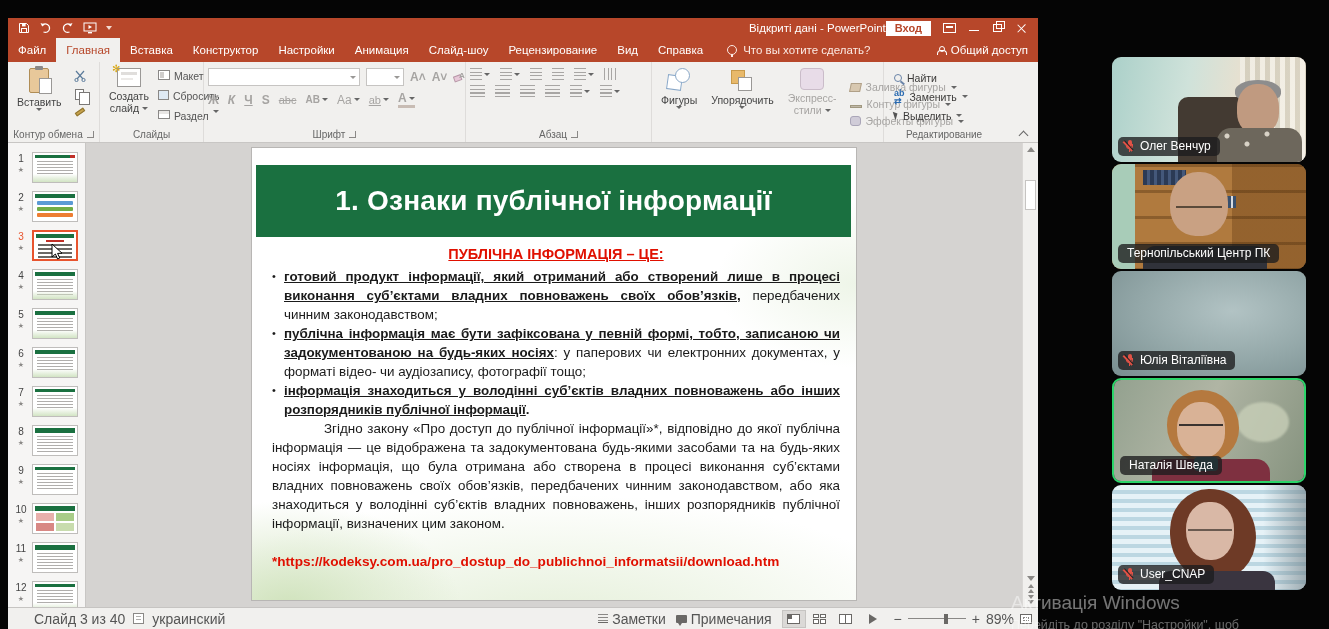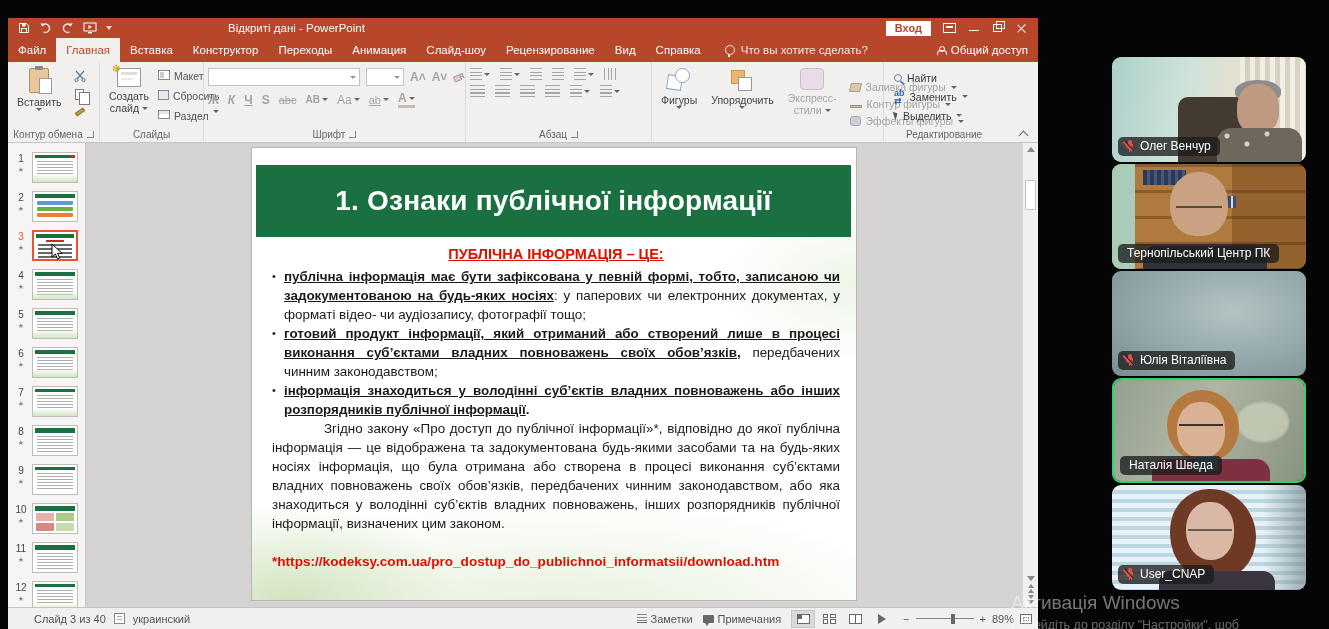--- a/index.html
+++ b/index.html
@@ -8,21 +8,21 @@
   .stage { position:relative; width:1329px; height:629px; background:#050505; overflow:hidden; }
 
   
   .ppt { position:absolute; left:8px; top:18px; width:1030px; height:611px; display:flex; flex-direction:column; background:#f1f0ee; }
 
   
   .titlebar { height:20px; background:#B7472A; display:flex; align-items:center; color:#fff; flex:0 0 auto; }
   .qat { display:flex; align-items:center; gap:9px; padding-left:10px; width:220px; }
   .qat svg { display:block; }
   .qat .caret { width:0;height:0;border-left:3px solid transparent;border-right:3px solid transparent;border-top:4px solid #f3d9d0; }
-  .tb-title { flex:1; text-align:left; font-size:11.5px; color:#fff; white-space:nowrap; }
+  .tb-title { flex:1; text-align:right; font-size:11.5px; color:#fff; white-space:nowrap; }
   .tb-right { display:flex; align-items:center; gap:12px; padding-right:10px; }
   .signin { background:#fff; color:#B7472A; font-size:11px; padding:1px 9px 2px; font-weight:bold; cursor:default; }
   .wbtn { width:12px; height:10px; position:relative; display:inline-block; }
   .min-i::after { content:""; position:absolute; left:1px; right:1px; bottom:2px; height:1px; background:#fff; }
   .rest-i::before { content:""; position:absolute; left:1px; bottom:1px; width:7px; height:6px; border:1px solid #fff; }
   .rest-i::after { content:""; position:absolute; left:4px; bottom:4px; width:7px; height:6px; border:1px solid #fff; }
   .close-i::before,.close-i::after { content:""; position:absolute; left:5px; top:0; width:1.4px; height:11px; background:#fff; }
   .close-i::before { transform:rotate(45deg);} .close-i::after { transform:rotate(-45deg);}
   .ribopts-i { width:13px;height:10px;border:1px solid #fff;position:relative;}
   .ribopts-i::after{content:"";position:absolute;left:2px;top:2px;right:2px;height:2px;background:#fff;}
@@ -142,21 +142,21 @@
   .varrow.up { border-bottom:5px solid #8a8886; }
   .varrow.dn { border-top:5px solid #8a8886; }
   .vtrack { flex:1; width:100%; position:relative; }
   .vthumb { position:absolute; left:2px; right:2px; top:26px; height:30px; background:#fff; border:1px solid #c6c4c2; }
   .dblarrow { display:flex; flex-direction:column; align-items:center; margin:1px 0; gap:1px; }
   .dblarrow i { width:0;height:0;border-left:3.5px solid transparent;border-right:3.5px solid transparent; display:block; }
   .dblarrow.up i { border-bottom:4px solid #8a8886; }
   .dblarrow.dn i { border-top:4px solid #8a8886; }
 
   
-  .statusbar { height:22px; background:#f1f0ee; border-top:1px solid #c6c4c2; display:flex; align-items:center; font-size:11px; color:#555; padding:0 6px 0 26px; gap:8px; flex:0 0 auto; }
+  .statusbar { height:22px; background:#f1f0ee; border-top:1px solid #c6c4c2; display:flex; align-items:center; font-size:14px; color:#555; padding:0 6px 0 26px; gap:8px; flex:0 0 auto; }
   .spell-i { width:11px; height:11px; border:1px solid #8a8886; background:#fff; position:relative; }
   .spell-i::after{content:"";position:absolute;left:2px;top:2px;right:2px;height:5px;background:repeating-linear-gradient(180deg,#b0aeac 0 1px,transparent 1px 2.5px);}
   .sb-right { margin-left:auto; display:flex; align-items:center; gap:10px; }
   .sb-item { display:flex; align-items:center; gap:4px; }
   .notes-i { width:10px; height:9px; border-bottom:1px solid #6a6866; background:repeating-linear-gradient(180deg,#8a8886 0 1px,transparent 1px 3px); }
   .comm-i { width:11px; height:8px; background:#6a6866; border-radius:1px; position:relative; }
   .comm-i::after{content:"";position:absolute;left:2px;bottom:-3px;border-left:2px solid transparent;border-right:2px solid transparent;border-top:3px solid #6a6866;}
   .viewbtns { display:flex; align-items:center; gap:2px; }
   .vb { width:24px; height:18px; display:flex; align-items:center; justify-content:center; }
   .vb.on { background:#dbd9d7; border:1px solid #c6c4c2; }
@@ -260,21 +260,21 @@
         <span class="wbtn rest-i"></span>
         <span class="wbtn close-i"></span>
       </div>
     </div>
 
     <div class="tabs">
       <span class="tab">Файл</span>
       <span class="tab active">Главная</span>
       <span class="tab">Вставка</span>
       <span class="tab">Конструктор</span>
-      <span class="tab">Переходы</span>
+      <span class="tab">Настройки</span>
       <span class="tab">Анимация</span>
       <span class="tab">Слайд-шоу</span>
       <span class="tab">Рецензирование</span>
       <span class="tab">Вид</span>
       <span class="tab">Справка</span>
       <span class="tellme">
         <span class="bulb"></span>
         <span>Что вы хотите сделать?</span>
       </span>
       <span class="share">
@@ -647,22 +647,22 @@
       </div>
 
       <div class="editor">
         <div class="slide">
           <div class="slide-titlebar">
             <span>1. Ознаки публічної інформації</span>
           </div>
           <div class="slide-body">
             <div class="s-heading">ПУБЛІЧНА ІНФОРМАЦІЯ – ЦЕ:</div>
             <ul class="s-bullets">
+              <li><span class="bstrong">готовий продукт інформації, який отриманий або створений лише в процесі виконання суб’єктами владних повноважень своїх обов’язків,</span><span> передбачених чинним законодавством;</span></li>
               <li><span class="bstrong">публічна інформація має бути зафіксована у певній формі,  тобто, записаною чи задокументованою на будь-яких носіях</span><span>: у  паперових чи електронних документах, у форматі відео- чи  аудіозапису, фотографії тощо;</span></li>
-              <li><span class="bstrong">готовий продукт інформації, який отриманий або створений лише в процесі виконання суб’єктами владних повноважень своїх обов’язків,</span><span> передбачених чинним законодавством;</span></li>
               <li><span class="bstrong">інформація знаходиться у володінні суб’єктів владних повноважень або інших розпорядників публічної інформації</span><span style="font-weight:bold">.</span></li>
             </ul>
             <p class="s-para">Згідно закону «Про доступ до публічної інформації»*, відповідно до якої публічна інформація — це відображена та задокументована будь-якими засобами та на будь-яких носіях інформація, що була отримана або створена в процесі виконання суб’єктами владних повноважень своїх обов’язків, передбачених чинним законодавством, або яка знаходиться у володінні суб’єктів владних повноважень, інших розпорядників публічної інформації, визначених цим законом.</p>
             <p class="s-link">*https://kodeksy.com.ua/pro_dostup_do_publichnoi_informatsii/download.htm</p>
           </div>
         </div>
       </div>
 
       <div class="vscroll">
         <span class="varrow up"></span>

